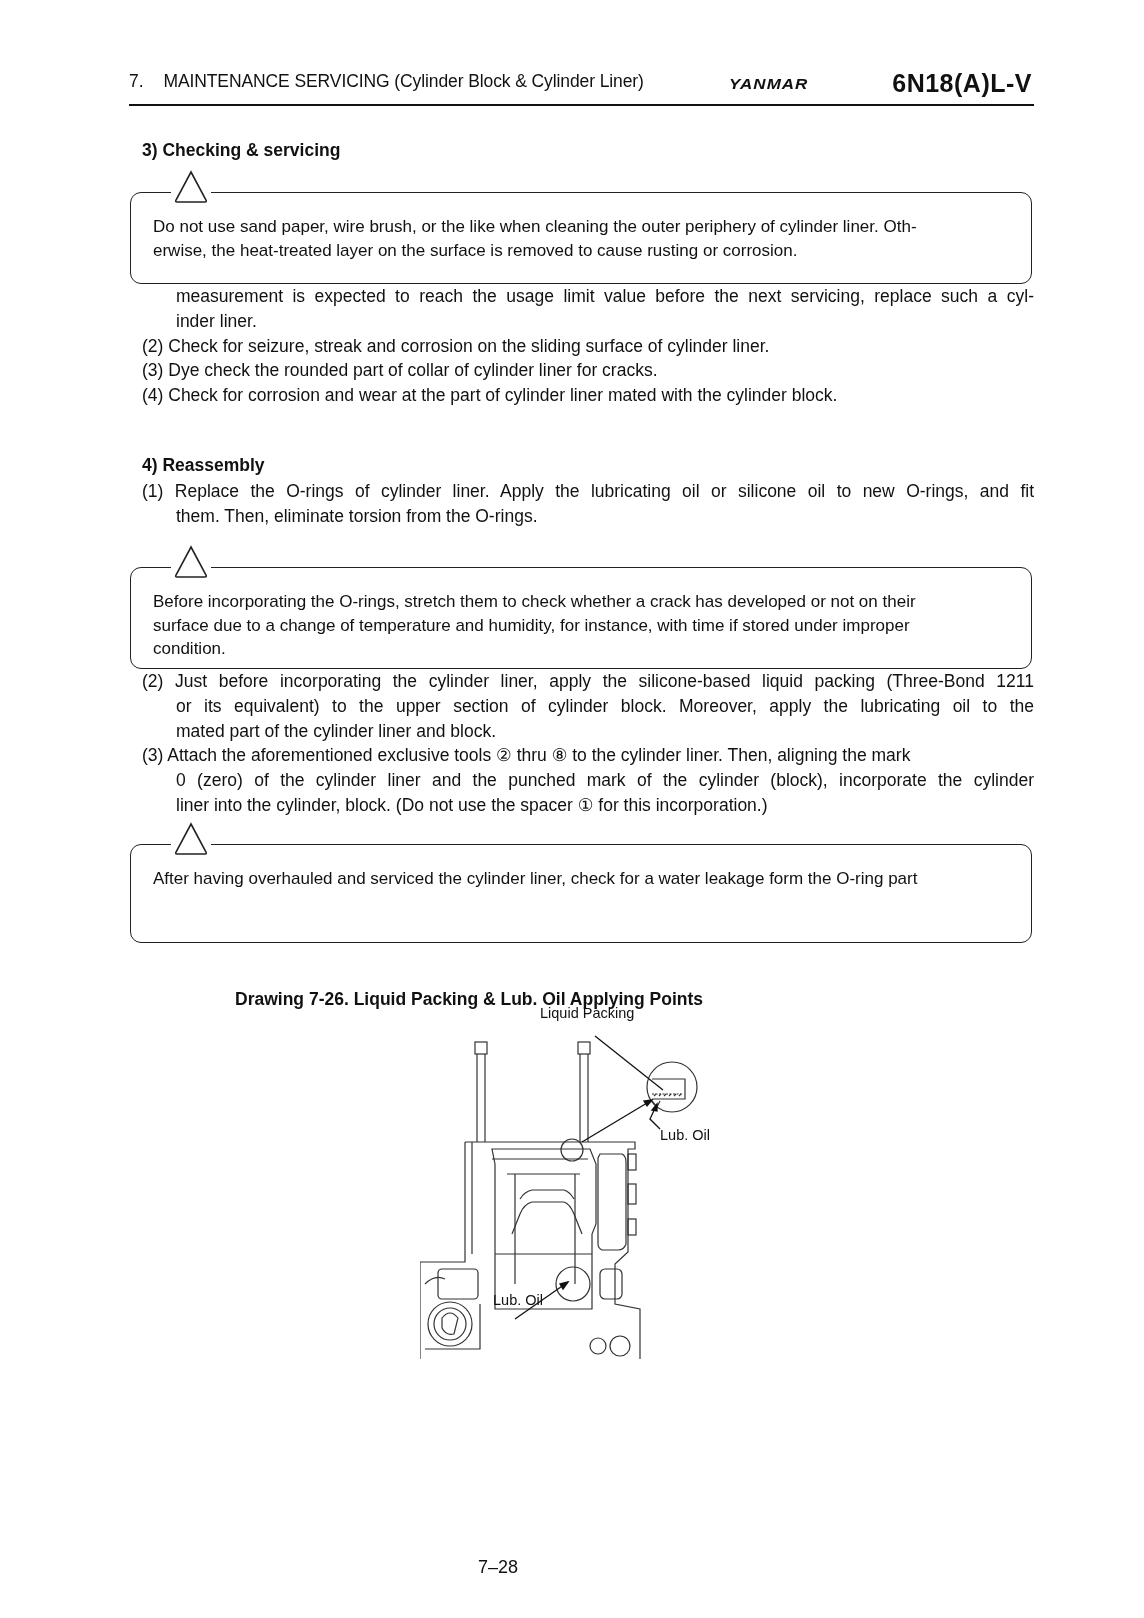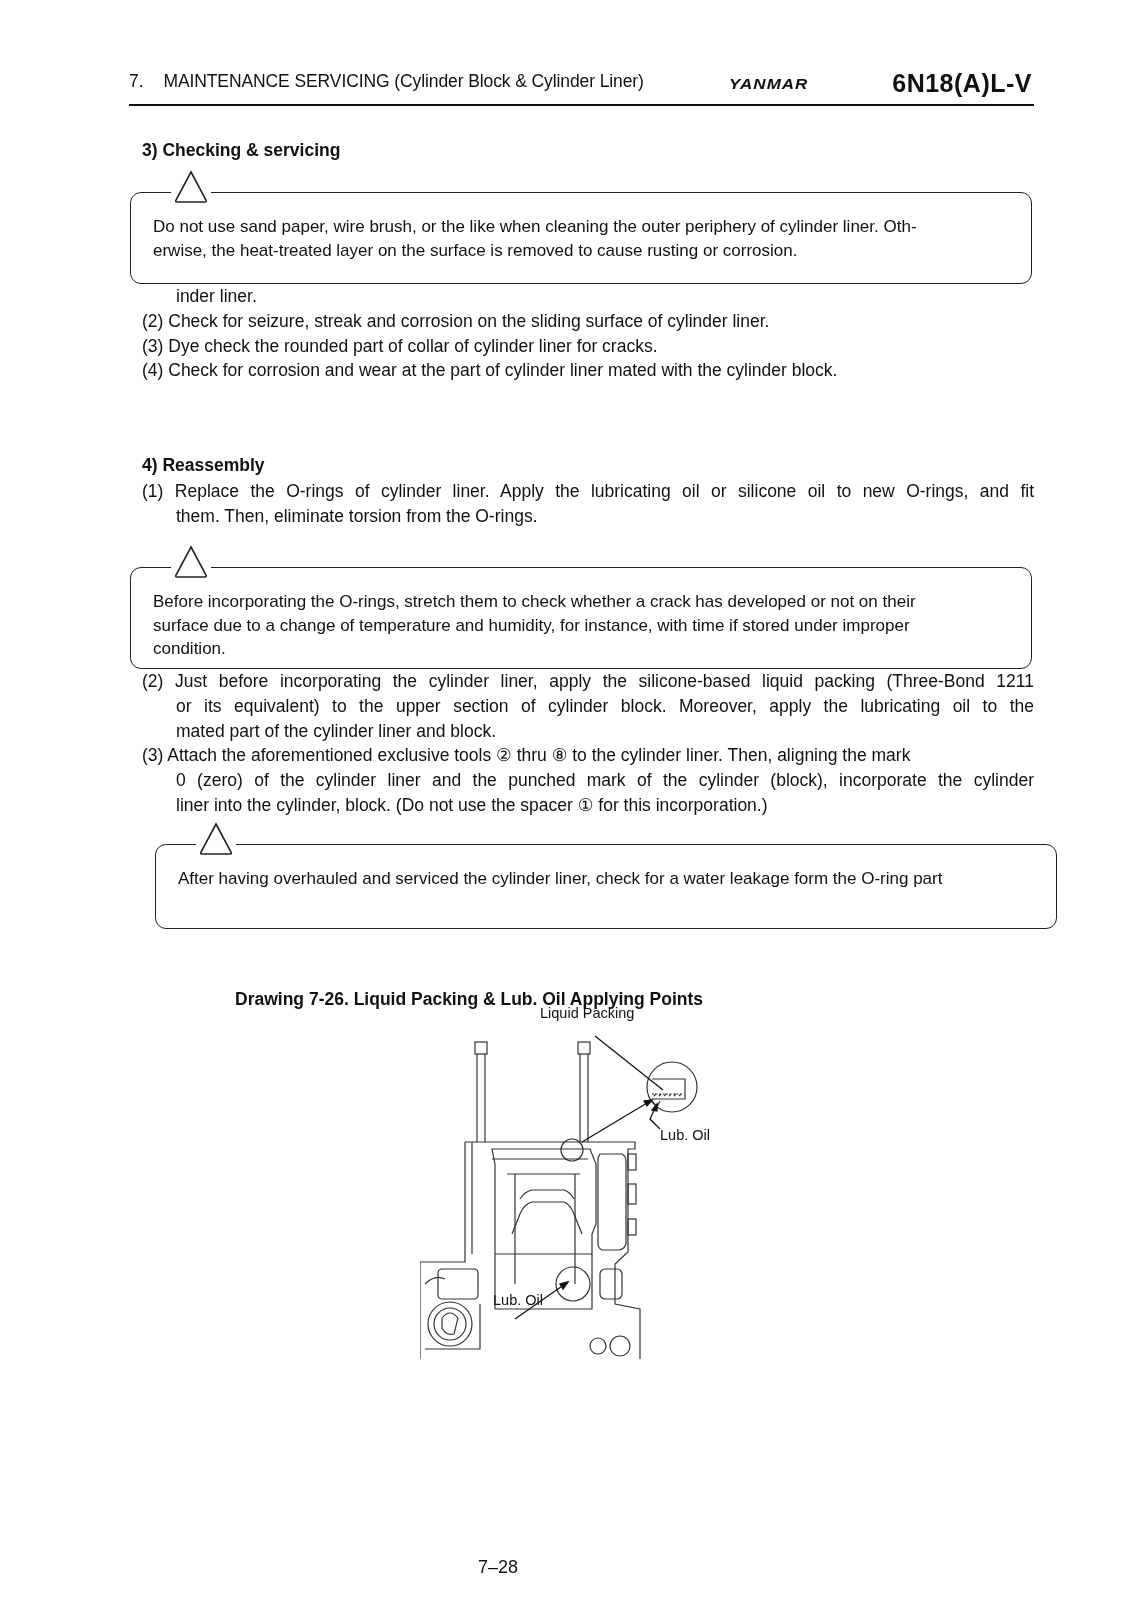--- a/index.html
+++ b/index.html
@@ -54,20 +54,21 @@
         </svg>
     </div>
     <div class="ctext" style="top:22px;">
       <span style="display:block;white-space:nowrap;">Do not use sand paper, wire brush, or the like when cleaning the outer periphery of cylinder liner. Oth-</span>
       <span style="display:block;white-space:nowrap;">erwise, the heat-treated layer on the surface is removed to cause rusting or corrosion.</span>
     </div>
   </div>
 
   <div class="para" style="top:272px;">
     <div>
+      <span class="line indent justify">measurement is expected to reach the usage limit value before the next servicing, replace such a cyl-</span>
       <span class="line indent">inder liner.</span>
     </div>
     <div>
         <span class="line">(2) Check for seizure, streak and corrosion on the sliding surface of cylinder liner.</span>
       </div>
     <div>
         <span class="line">(3) Dye check the rounded part of collar of cylinder liner for cracks.</span>
       </div>
     <div>
         <span class="line">(4) Check for corrosion and wear at the part of cylinder liner mated with the cylinder block.</span>
@@ -99,21 +100,21 @@
     <span class="line indent justify">or its equivalent) to the upper section of cylinder block. Moreover, apply the lubricating oil to the</span>
     <span class="line indent">mated part of the cylinder liner and block.</span>
   </div>
 
   <div class="para" style="top:731px;">
     <span class="line">(3) Attach the aforementioned exclusive tools ② thru ⑧ to the cylinder liner. Then, aligning the mark</span>
     <span class="line indent justify">0 (zero) of the cylinder liner and the punched mark of the cylinder (block), incorporate the cylinder</span>
     <span class="line indent">liner into the cylinder, block. (Do not use the spacer ① for this incorporation.)</span>
   </div>
 
-  <div class="caution" style="top:832px; height:85px;margin-left:25px;">
+  <div class="caution" style="top:832px; height:99px;">
     <div class="tri">
       <svg width="40" height="34" viewBox="0 0 40 34">
           <path d="M20 3 L35 31 Q36 33 34 33 L6 33 Q4 33 5 31 Z" fill="#fff" stroke="#222" stroke-width="1.6"></path>
         </svg>
     </div>
     <div class="ctext" style="top:22px;">
       <span style="display:block;white-space:nowrap;">After having overhauled and serviced the cylinder liner, check for a water leakage form the O-ring part</span>
     </div>
   </div>
 

